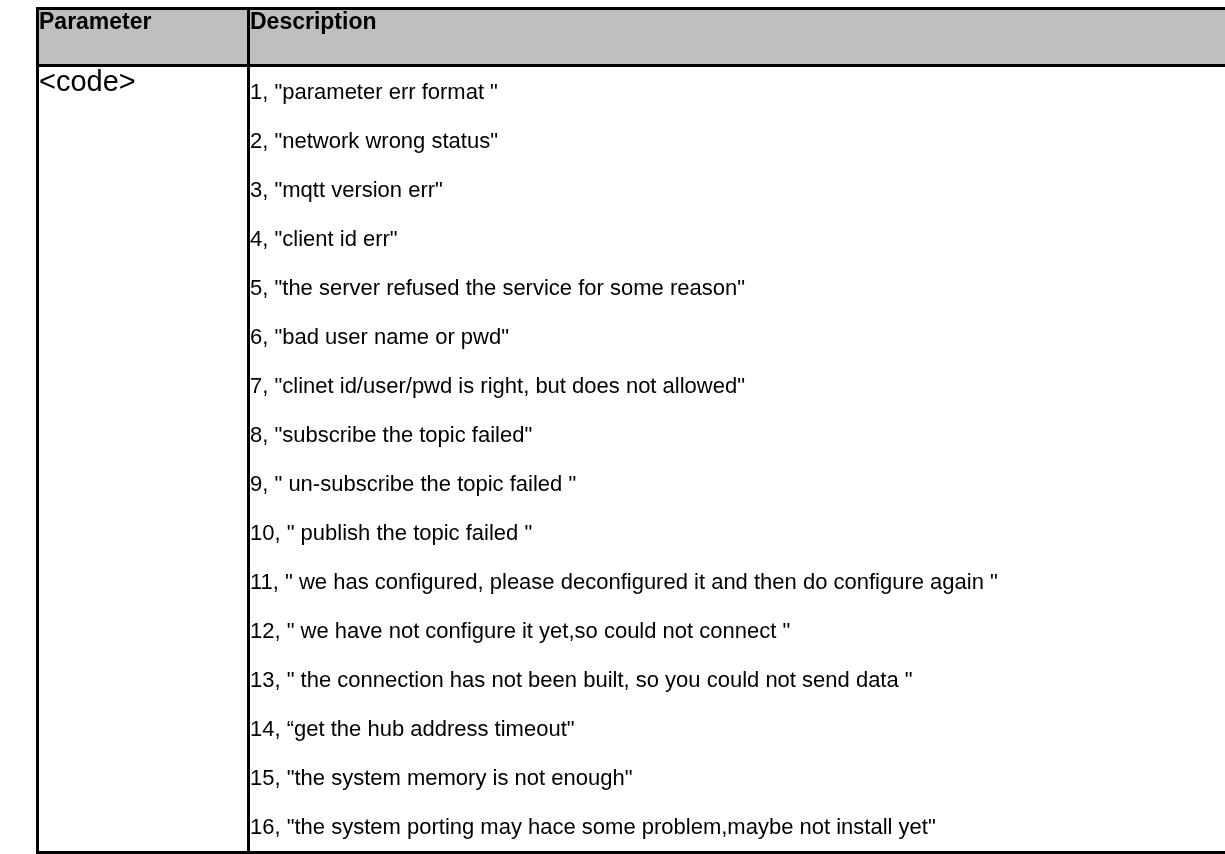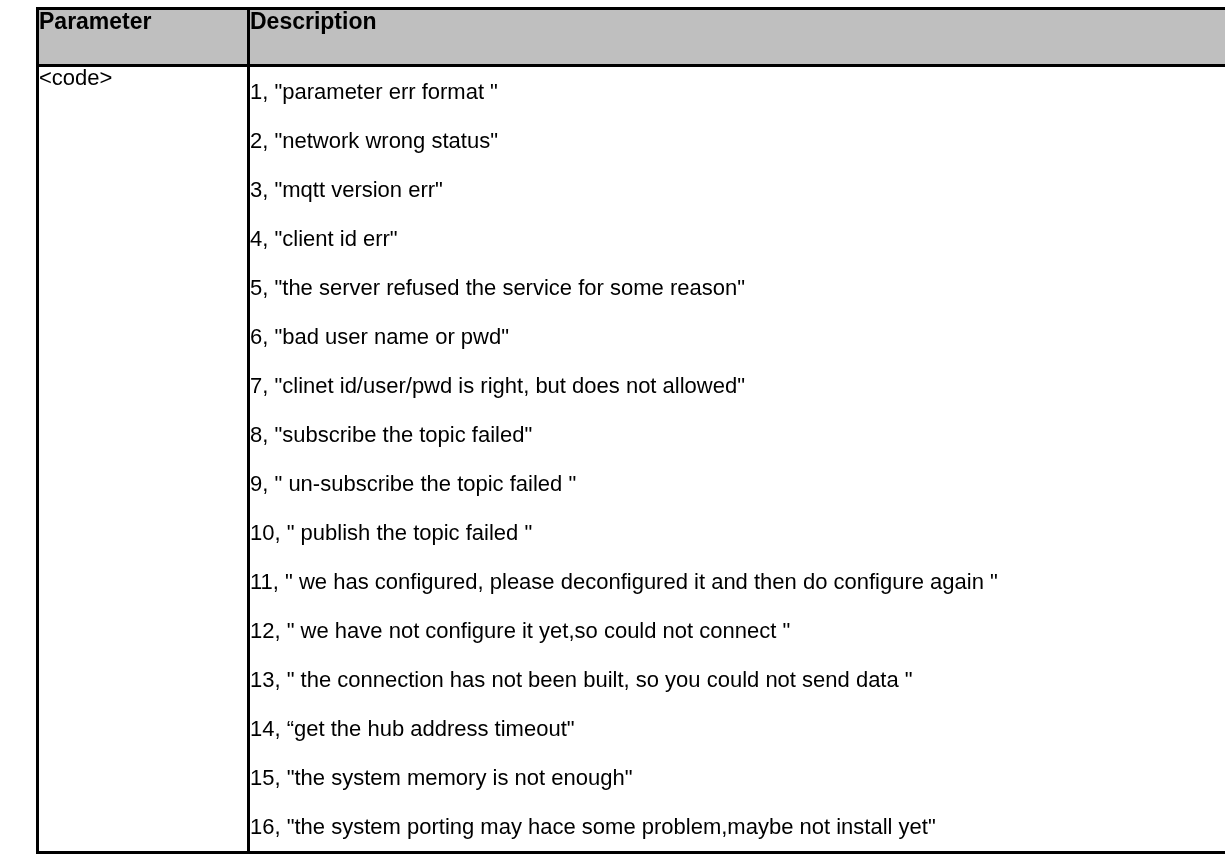--- a/index.html
+++ b/index.html
@@ -72,21 +72,21 @@
     padding: 18px 0 0 18px;
     height: 780px;
   }
 
   tbody td.td-param {
     white-space: nowrap;
   }
 
   .code-label {
     display: block;
-    font-size: 22px;
+    font-size: 29px;
     line-height: 1;
   }
 
   .desc-list {
     list-style: none;
     margin: 0;
     padding: 0;
   }
 
   .desc-list li {

